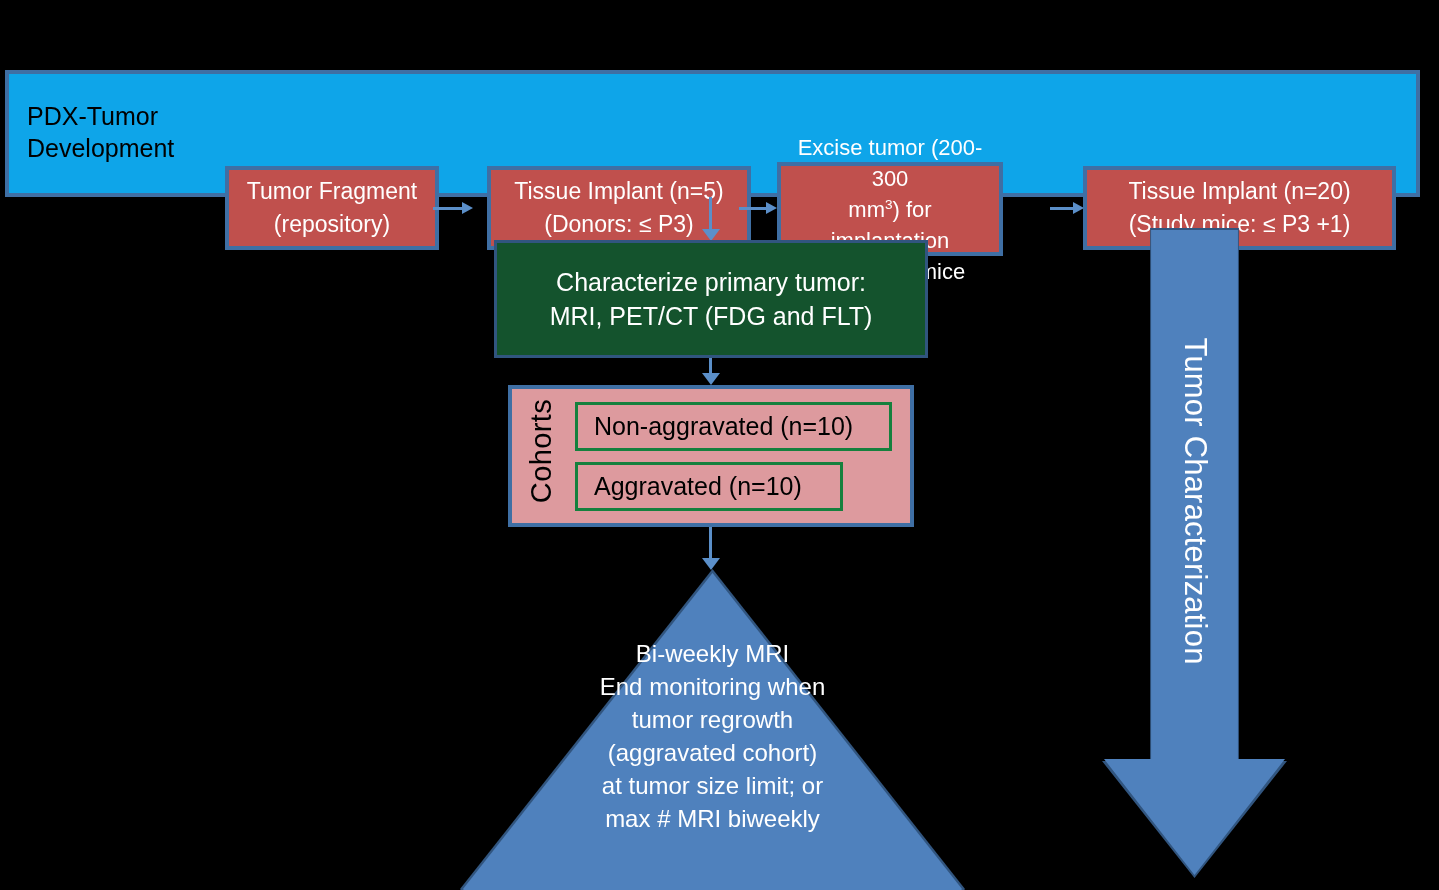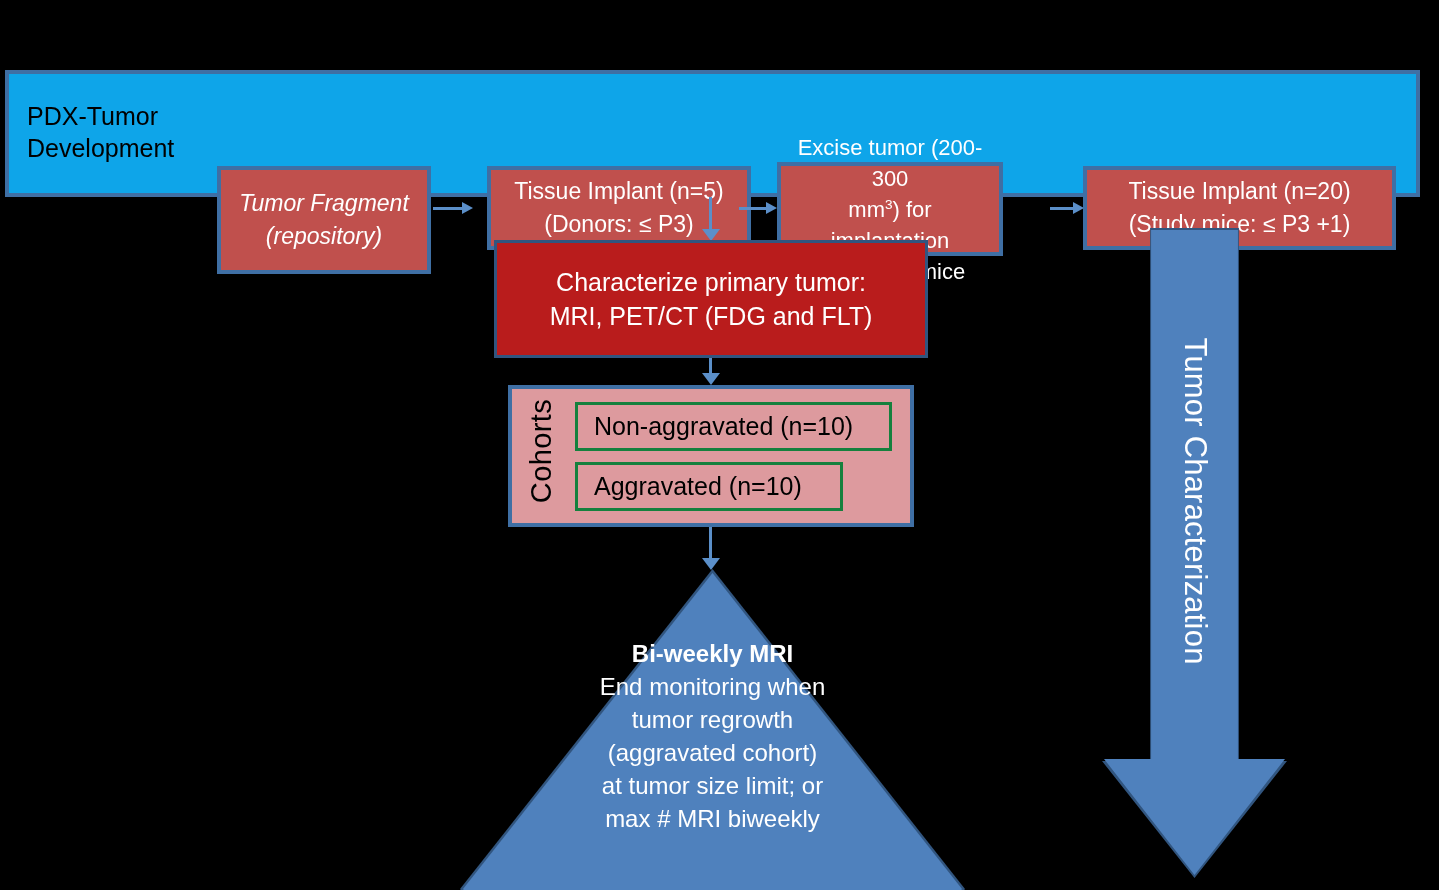--- a/index.html
+++ b/index.html
@@ -51,21 +51,21 @@
     align-items: center;
     justify-content: center;
     text-align: center;
     font-size: 23px;
     line-height: 33px;
     padding: 2px 6px;
   }
   .red-box .inner { width: 100%; }
   .red-box sup { font-size: 0.62em; vertical-align: super; line-height: 0; }
 
-  #box-fragment  { left: 208px; top: 92px; width: 214px; height: 108px; font-style: italic; }
+  #box-fragment  { left: 216px; top: 92px; width: 214px; height: 84px; }
   #box-donor     { left: 464px; top: 92px; width: 264px; height: 84px; margin-left: 14px; }
   #box-excise    { left: 768px; top: 88px; width: 226px; height: 94px; font-size: 22px; line-height: 31px;}
   #box-study     { left: 1074px; top: 92px; width: 313px; height: 84px; }
 
   
   .h-arrow {
     position: absolute;
     height: 3px;
     background: #5b8fc9;
     top: 133px;
@@ -84,21 +84,21 @@
   #harrow-2 { left: 730px; width: 28px; }
   #harrow-3 { left: 1041px; width: 24px; }
 
   
   .blue-box {
     position: absolute;
     left: 494px;
     top: 240px;
     width: 434px;
     height: 118px;
-    background: #b91c1c;
+    background: #14532d;
     border: 3px solid #31557f;
     box-sizing: border-box;
     color: #ffffff;
     display: flex;
     align-items: center;
     justify-content: center;
     text-align: center;
     font-size: 25px;
     line-height: 34px;
   }
@@ -189,21 +189,21 @@
     position: absolute;
     left: 0;
     top: 68px;
     width: 505px;
     text-align: center;
     color: #ffffff;
     font-size: 24px;
     line-height: 33px;
     z-index: 2;
   }
-  .diamond-text .bold { font-weight: bold; }
+  .diamond-text .bold { font-weight: normal; }
 
   
   .big-arrow {
     position: absolute;
     left: 1102px;
     top: 228px;
     width: 185px;
     height: 650px;
   }
   .big-arrow-outline {

